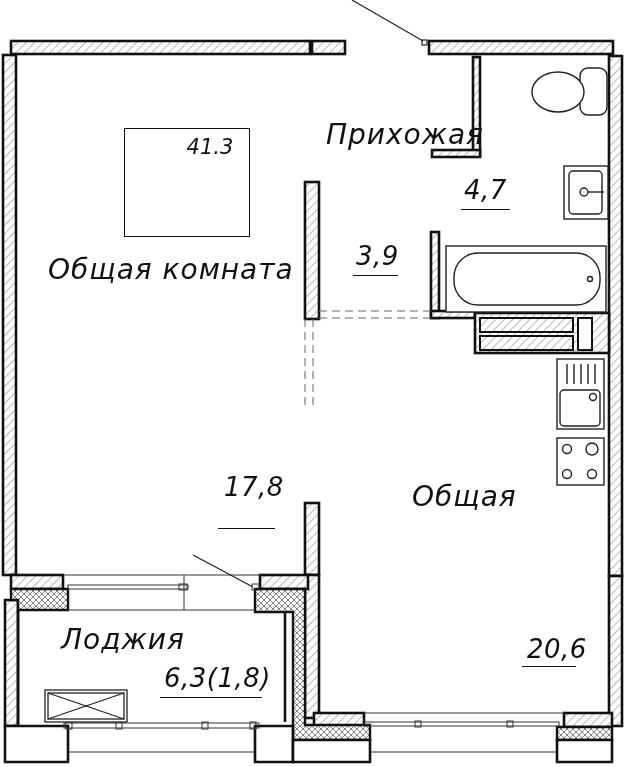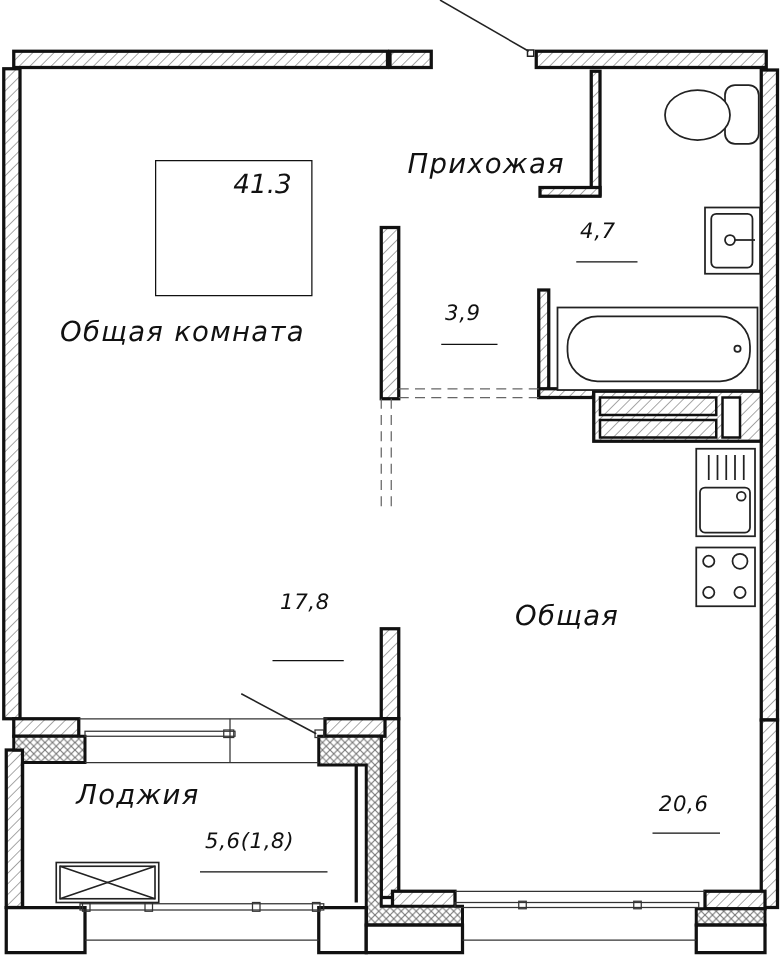--- a/index.html
+++ b/index.html
@@ -6,22 +6,22 @@
     body { width: 624px; height: 767px; overflow: hidden; position: relative; }
     svg.plan { position: absolute; left: 0; top: 0; width: 624px; height: 767px; }
     .lbl {
       position: absolute;
       font-family: "DejaVu Sans", sans-serif;
       font-style: italic;
       color: #111;
       white-space: nowrap;
       line-height: 1;
     }
-    .room-name { font-size: 22px; letter-spacing: 1px; }
-    .area { font-size: 17px; letter-spacing: 0.5px; }
+    .room-name { font-size: 28px; letter-spacing: 1px; }
+    .area { font-size: 26px; letter-spacing: 0.5px; }
     .area-ul { position: absolute; height: 0; border-top: 1.6px solid #111; }
     .info-table {
       position: absolute; left: 124px; top: 128px;
       width: 126px; height: 109px;
       border: 1.6px solid #111; box-sizing: border-box;
       display: grid; grid-template-columns: 46px 1fr; grid-template-rows: 1fr 1fr 1fr;
     }
     .info-table .type {
       grid-row: 1 / span 3; grid-column: 1;
       border-right: 1.6px solid #111;
@@ -203,14 +203,14 @@
 <div class="area-ul" style="left:353px; top:275px; width:45px;"></div>
 
 <div class="lbl area" style="left:464px; top:177px;">4,7</div>
 <div class="area-ul" style="left:461px; top:209px; width:49px;"></div>
 
 <div class="lbl room-name" style="left:412px; top:483px;">Общая</div>
 <div class="lbl area" style="left:527px; top:636px;">20,6</div>
 <div class="area-ul" style="left:522px; top:666px; width:54px;"></div>
 
 <div class="lbl room-name" style="left:61px; top:626px;">Лоджия</div>
-<div class="lbl area" style="left:164px; top:665px;">5,6(1,8)</div>
+<div class="lbl area" style="left:164px; top:665px;">6,3(1,8)</div>
 <div class="area-ul" style="left:160px; top:697px; width:102px;"></div>
 
 </body></html>

